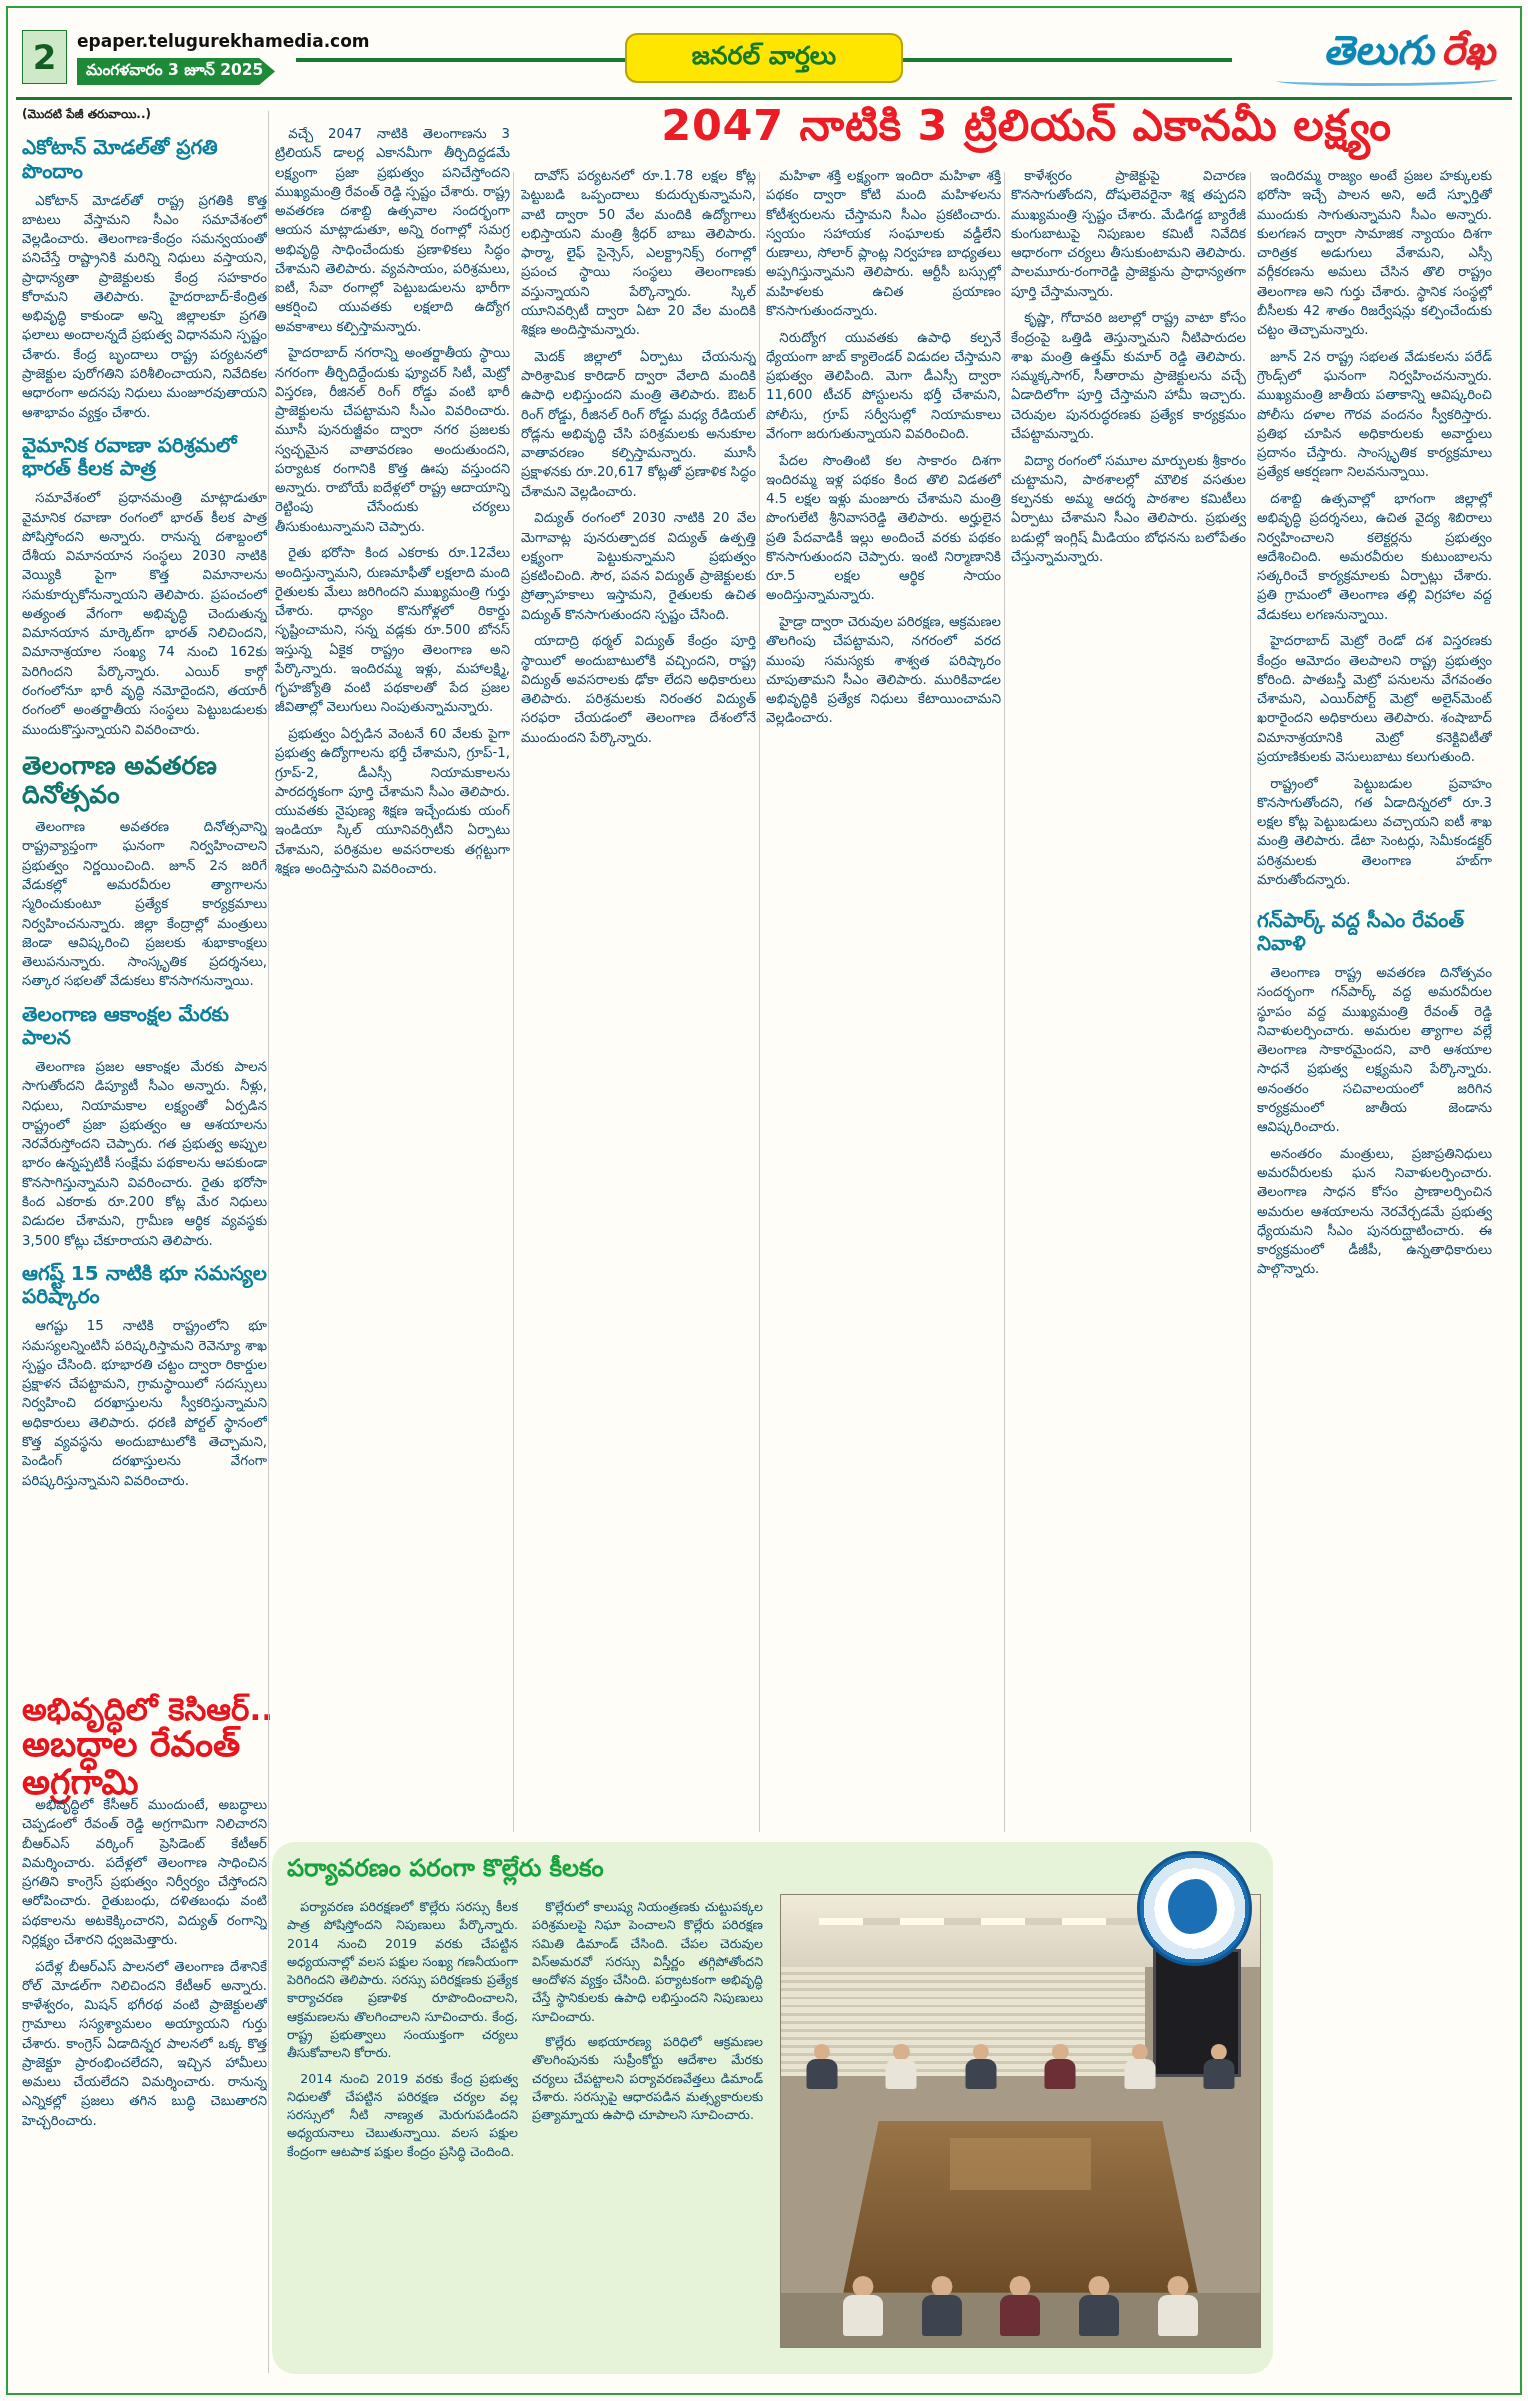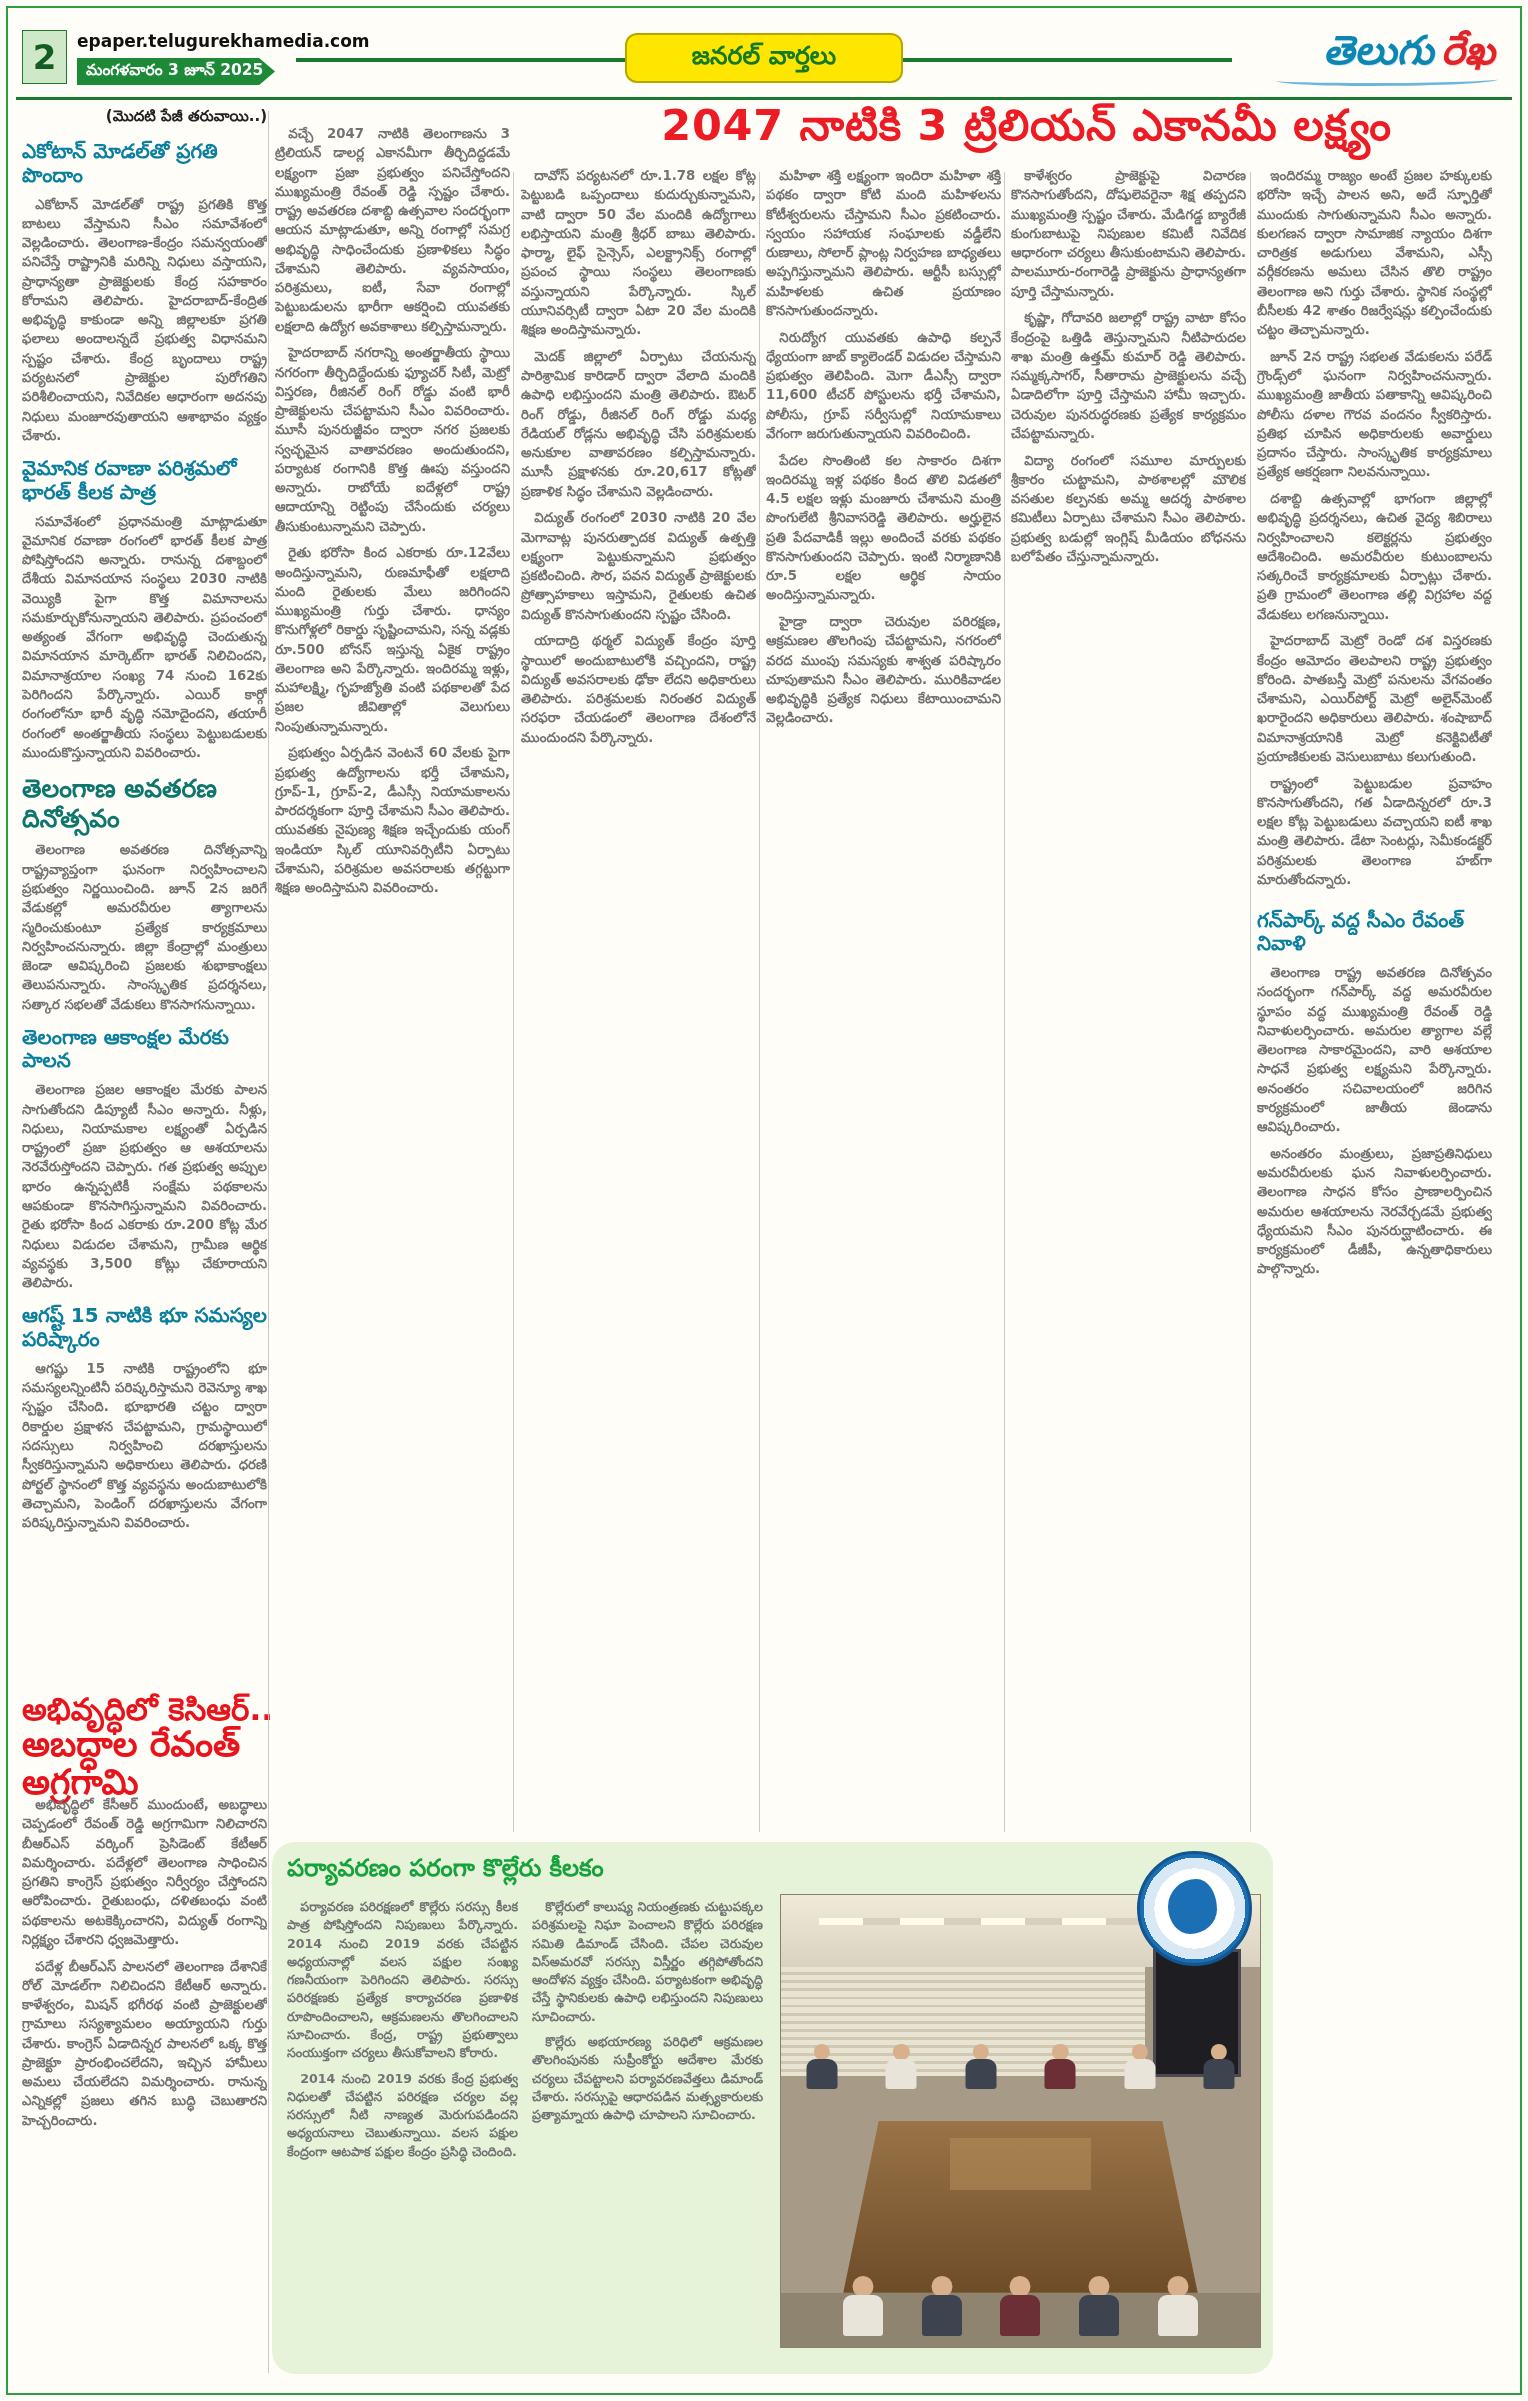--- a/index.html
+++ b/index.html
@@ -24,26 +24,26 @@
   .logo .w2{color:#e3232a;margin-left:7.4px;text-shadow:0.7px 0.7px 0 #f6d2ce;text-align:right;}
   .logo-swoosh{position:absolute;right:30px;top:74px;width:222px;height:9px;border-bottom:3.7px solid #69b7e0;
         border-radius:0 0 80% 60%;}
   .header-rule{position:absolute;left:16.3px;right:16.3px;top:97px;height:3px;background:#1c7a2e;}
 
   
   .headline{position:absolute;left:549px;top:102px;width:955px;height:56px;color:#ec1b24;
         font-size:43px;font-weight:800;text-align:center;line-height:1.1;letter-spacing:0.7px;}
 
   
-  .bodytext p.para{margin:0 0 7.4px;font-size:13.3px;line-height:1.45;text-align:justify;color:#737373;font-weight:bold;}
+  .bodytext p.para{margin:0 0 7.4px;font-size:13.3px;line-height:1.45;text-align:justify;color:#0c4a6e;}
   .bodytext p.para::first-letter{padding-left:13.3px;}
 
   
   .leftcol{position:absolute;left:22px;top:107px;width:245px;height:1579px;overflow:hidden;}
-  .cont-note{font-size:15px;text-align:right;color:#222;margin:0 0 6px;font-weight:bold;}
+  .cont-note{font-size:12px;text-align:left;color:#222;margin:0 0 6px;font-weight:bold;}
   .sub{color:#0b7f9e;font-size:20px;font-weight:800;line-height:1.18;margin:12px 0 7.4px;}
   .sub.big{font-size:25px;color:#0f766e;}
 
   
   .mc{position:absolute;width:235px;overflow:hidden;}
   .mc1{left:275px;top:124px;height:1709px;}
   .mc2{left:521px;top:166px;height:1667px;}
   .mc3{left:766px;top:166px;height:1667px;}
   .mc4{left:1011px;top:166px;height:1667px;}
   .mc5{left:1257px;top:166px;height:2211px;}

